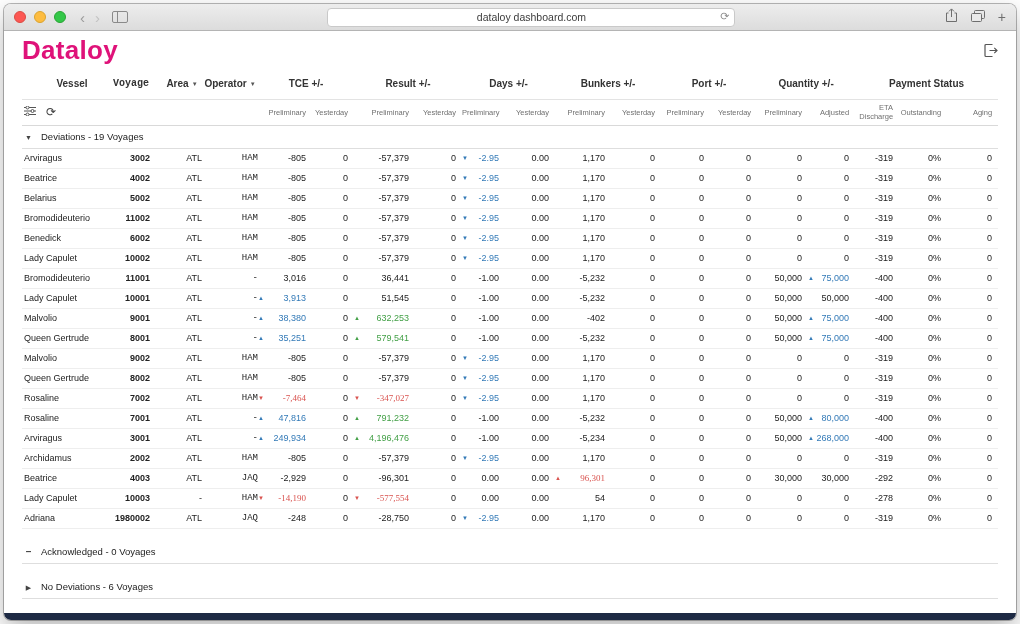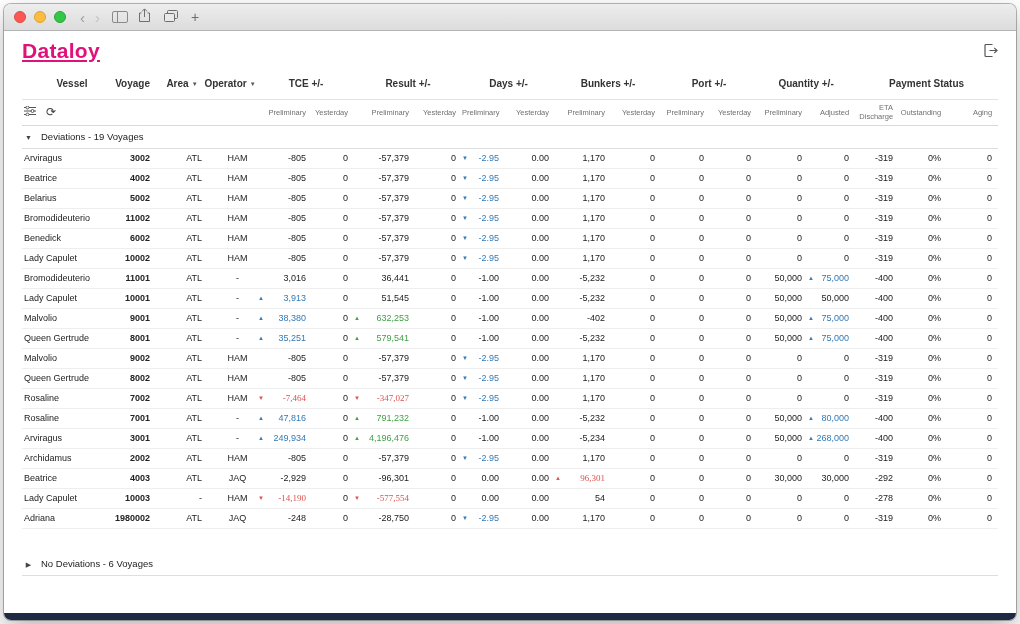--- a/index.html
+++ b/index.html
@@ -27,50 +27,50 @@
     width:408px; height:19px; background:#fff; border:1px solid #c9c9c9; border-radius:4px;
     display:flex; align-items:center; justify-content:center; position:relative;
   }
   .urltext { font-size:10.5px; color:#3c3c3c; }
   .reload { position:absolute; right:5px; top:1px; font-size:11px; color:#8a8a8a; }
   .chrome-right { display:flex; align-items:center; gap:13px; margin-left:10px; }
   .newtab { font-size:14px; color:#6e6e6e; line-height:1; }
   
   .pagebody { position:relative; height:calc(616px - 27px); background:#fff; padding:0 18px; }
   .pagehead { display:flex; justify-content:space-between; align-items:center; padding-top:7px; height:32px; }
-  .logo { font-size:21px; font-weight:700; color:var(--pink); letter-spacing:.3px;text-decoration:underline; }
+  .logo { font-size:26px; font-weight:700; color:var(--pink); letter-spacing:.3px; }
   .signout { color:#555; display:flex; align-items:center; }
   
   table.grid { width:976px; table-layout:fixed; border-collapse:collapse; margin-top:6px; }
   .c1{width:90px}.c2{width:50px}.c3{width:40px}.c4{width:56px}.c5{width:54px}.c6{width:42px}
   .c7{width:61px}.c8{width:47px}.c9{width:43px}.c10{width:50px}.c11{width:56px}.c12{width:50px}
   .c13{width:49px}.c14{width:47px}.c15{width:51px}.c16{width:47px}.c17{width:44px}.c18{width:48px}.c19{width:51px}
   thead tr.hg th {
     height:30px; font-size:10px; font-weight:700; color:#333; text-align:center;
     border-bottom:1px solid #e3e3e3; white-space:nowrap; overflow:visible; vertical-align:middle;
   }
   thead tr.hg th.al-left  { text-align:center;  padding-left:10px; }
-  thead tr.hg th.al-right { text-align:right; padding-right:12px; }
+  thead tr.hg th.al-right { text-align:center; padding-right:12px;font-family:Liberation Mono, monospace; }
   .filter-ic { font-size:6px; color:#555; margin-left:3px; vertical-align:1px; }
   thead tr.hs th {
     height:26px; font-size:7.5px; font-weight:400; color:#707070; text-align:right;
     padding-right:6px; border-bottom:1px solid #d9d9d9; white-space:nowrap; overflow:visible; vertical-align:middle;
   }
   thead tr.hs th.sub-first { text-align:left; padding-left:2px; padding-right:0; }
   thead tr.hs th.wrap { white-space:normal; line-height:1.25; }
   .tbic { margin-right:10px; display:inline-block; vertical-align:middle; }
   .tbic.rfr { font-size:12px; color:#444; }
   tbody td {
     height:20px; font-size:9px; color:#222; border-bottom:1px solid #eeeeee;
     white-space:nowrap; overflow:visible; vertical-align:middle;
   }
   .td-vessel   { text-align:left;  padding-left:2px; }
   .td-voyage   { text-align:right; padding-right:12px;font-weight:bold; }
   .td-area     { text-align:right;  padding-left:17px; }
-  .td-operator { text-align:center;  padding-left:15px; }
+  .td-operator { text-align:right;  padding-left:15px;font-family:Liberation Mono, monospace; }
   .td-num      { text-align:right; padding-right:6px; }
   .cw { display:flex; justify-content:flex-end; align-items:center; }
   .cw.has-a { justify-content:space-between; }
   .ar { font-size:6px; line-height:1; }
   .c-blue  { color:var(--blue);text-align:right; }
   .c-green { color:var(--green); }
   .c-red   { color:var(--red);font-family:Liberation Serif, serif; }
   tr.section-row td { height:23px; font-size:9.5px; color:#222; border-bottom:1px solid #dedede; padding-left:2px; }
   .sec-ic { display:inline-block; font-size:7px; color:#444; margin-right:8px; width:9px; text-align:center; }
   .sec-ic.dash { font-weight:700; font-size:10px; }
@@ -88,20 +88,26 @@
       <span class="tl green"></span>
     </div>
     <span class="navbtn">‹</span>
     <span class="navbtn fwd">›</span>
     <span class="sidebar-btn">
       <svg width="16" height="12" viewBox="0 0 16 12" fill="none" stroke="#8a8a8a">
           <rect x="0.5" y="0.5" width="15" height="11" rx="1.5"></rect>
           <line x1="5.5" y1="0.5" x2="5.5" y2="11.5"></line>
         </svg>
     </span>
+    <div class="urlwrap">
+      <div class="urlbar">
+        <span class="urltext">dataloy dashboard.com</span>
+        <span class="reload">⟳</span>
+      </div>
+    </div>
     <div class="chrome-right">
       <span>
         <svg width="13" height="15" viewBox="0 0 13 15" fill="none" stroke="#6e6e6e">
             <path d="M3.5 5 H1.5 V13.5 H11.5 V5 H9.5"></path>
             <path d="M6.5 9 V1.2 M4 3.4 L6.5 0.9 L9 3.4"></path>
           </svg>
       </span>
       <span>
         <svg width="14" height="12" viewBox="0 0 14 12" fill="none" stroke="#6e6e6e">
             <rect x="3.5" y="0.5" width="10" height="8" rx="1"></rect>
@@ -1759,20 +1765,23 @@
             </td>
             <td class="td-num">
               <span class="cw">
                 <span>0</span>
               </span>
             </td>
           </tr>
           <tr class="spacer">
             <td colspan="19"></td>
           </tr>
+          <tr class="section-row">
+            <td colspan="19"><span class="sec-ic dash">–</span><span>Acknowledged - 0 Voyages</span></td>
+          </tr>
           <tr class="spacer">
             <td colspan="19"></td>
           </tr>
           <tr class="section-row">
             <td colspan="19"><span class="sec-ic">▶</span><span>No Deviations - 6 Voyages</span></td>
           </tr>
         </tbody>
     </table>
 
     <div class="footerbar"></div>

